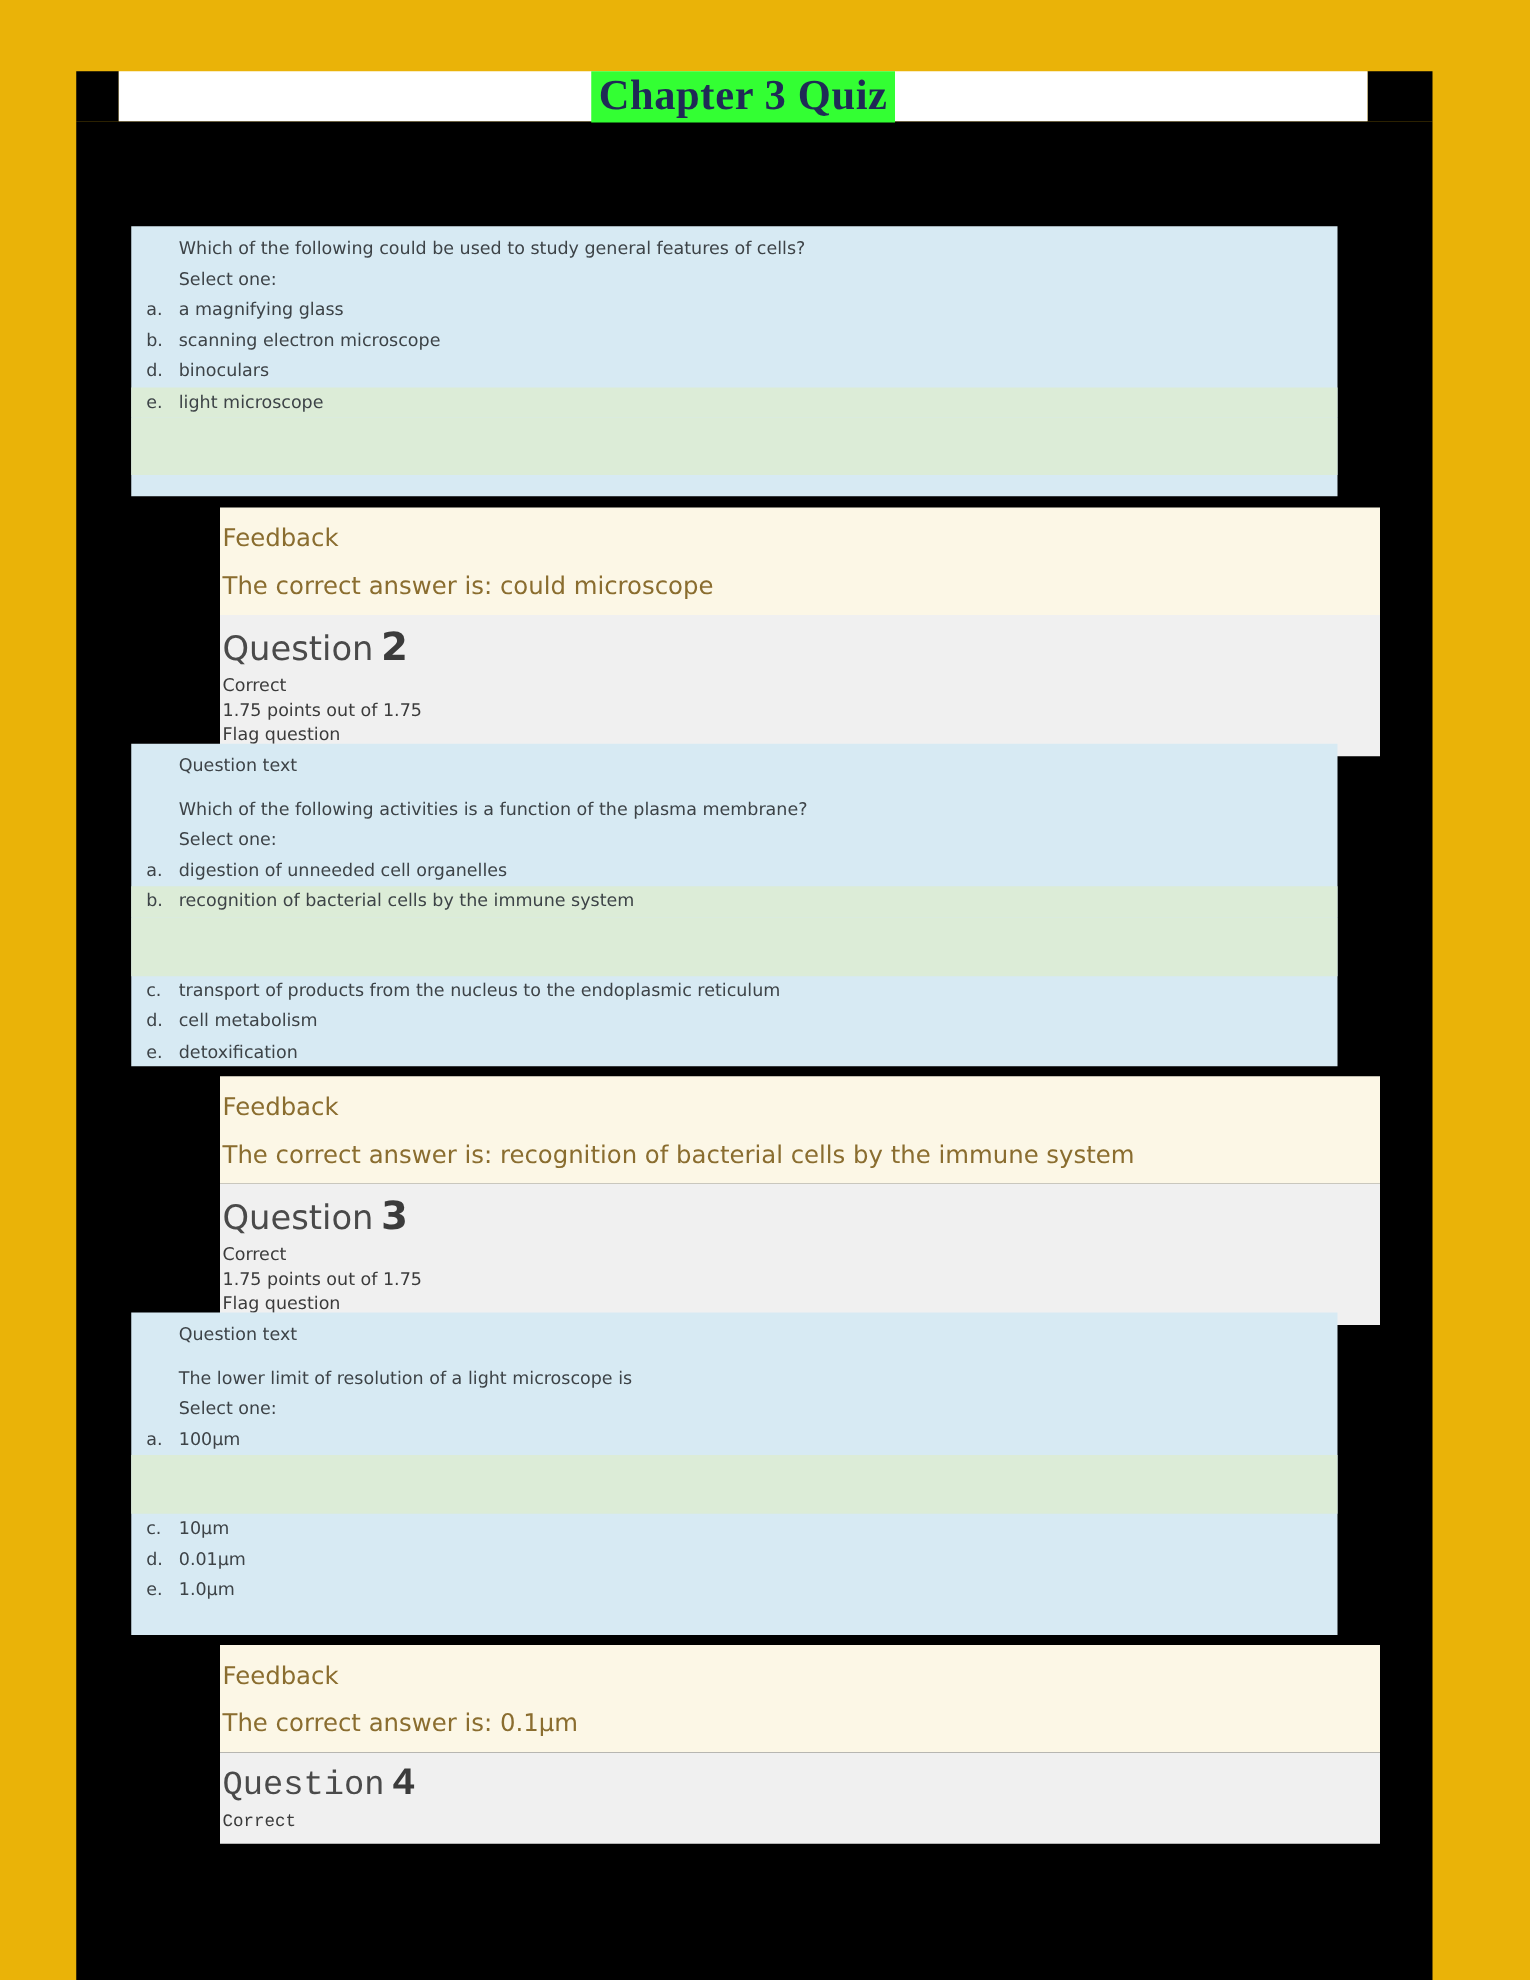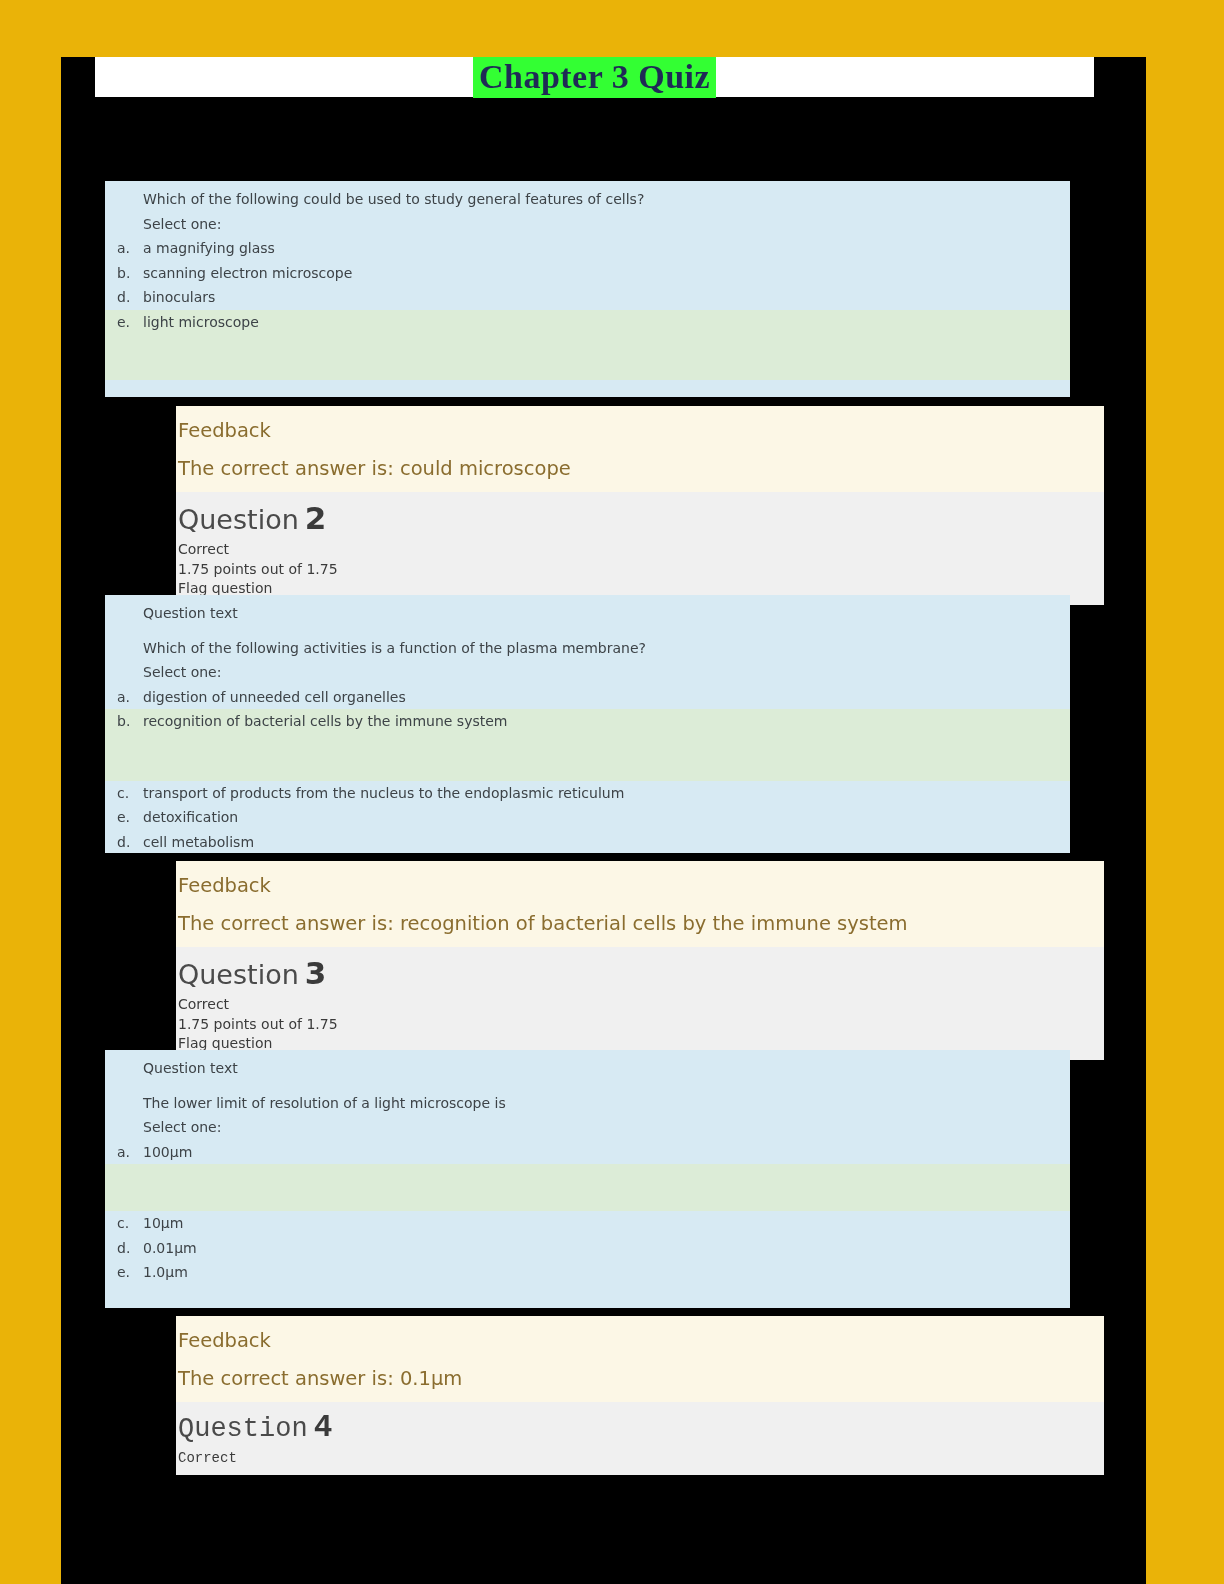--- a/index.html
+++ b/index.html
@@ -204,22 +204,22 @@
     <div class="qbox" style="top:595px; height:258px;">
       <div class="spacer-xs"></div>
       <div class="qlabel">Question text</div>
       <div class="spacer-sm"></div>
       <div class="lead">Which of the following activities is a function of the plasma membrane?</div>
       <div class="lead">Select one:</div>
       <div class="opt"><span class="ltr">a.</span><span>digestion of unneeded cell organelles</span></div>
       <div class="opt correct"><span class="ltr">b.</span><span>recognition of bacterial cells by the immune system</span></div>
       <div class="opt-pad-green-sm"></div>
       <div class="opt"><span class="ltr">c.</span><span>transport of products from the nucleus to the endoplasmic reticulum</span></div>
+      <div class="opt"><span class="ltr">d.</span><span>cell metabolism</span></div>
       <div class="opt"><span class="ltr">e.</span><span>detoxification</span></div>
-      <div class="opt"><span class="ltr">d.</span><span>cell metabolism</span></div>
     </div>
 
     <div class="card" style="top:861px;">
       <div class="feedback">
         <div class="fb-title">Feedback</div>
         <div class="fb-gap"></div>
         <div class="fb-text">The correct answer is: recognition of bacterial cells by the immune system</div>
       </div>
       <div class="qhead">
         <div class="qh-title"><span>Question</span><span class="qnum">3</span></div>

